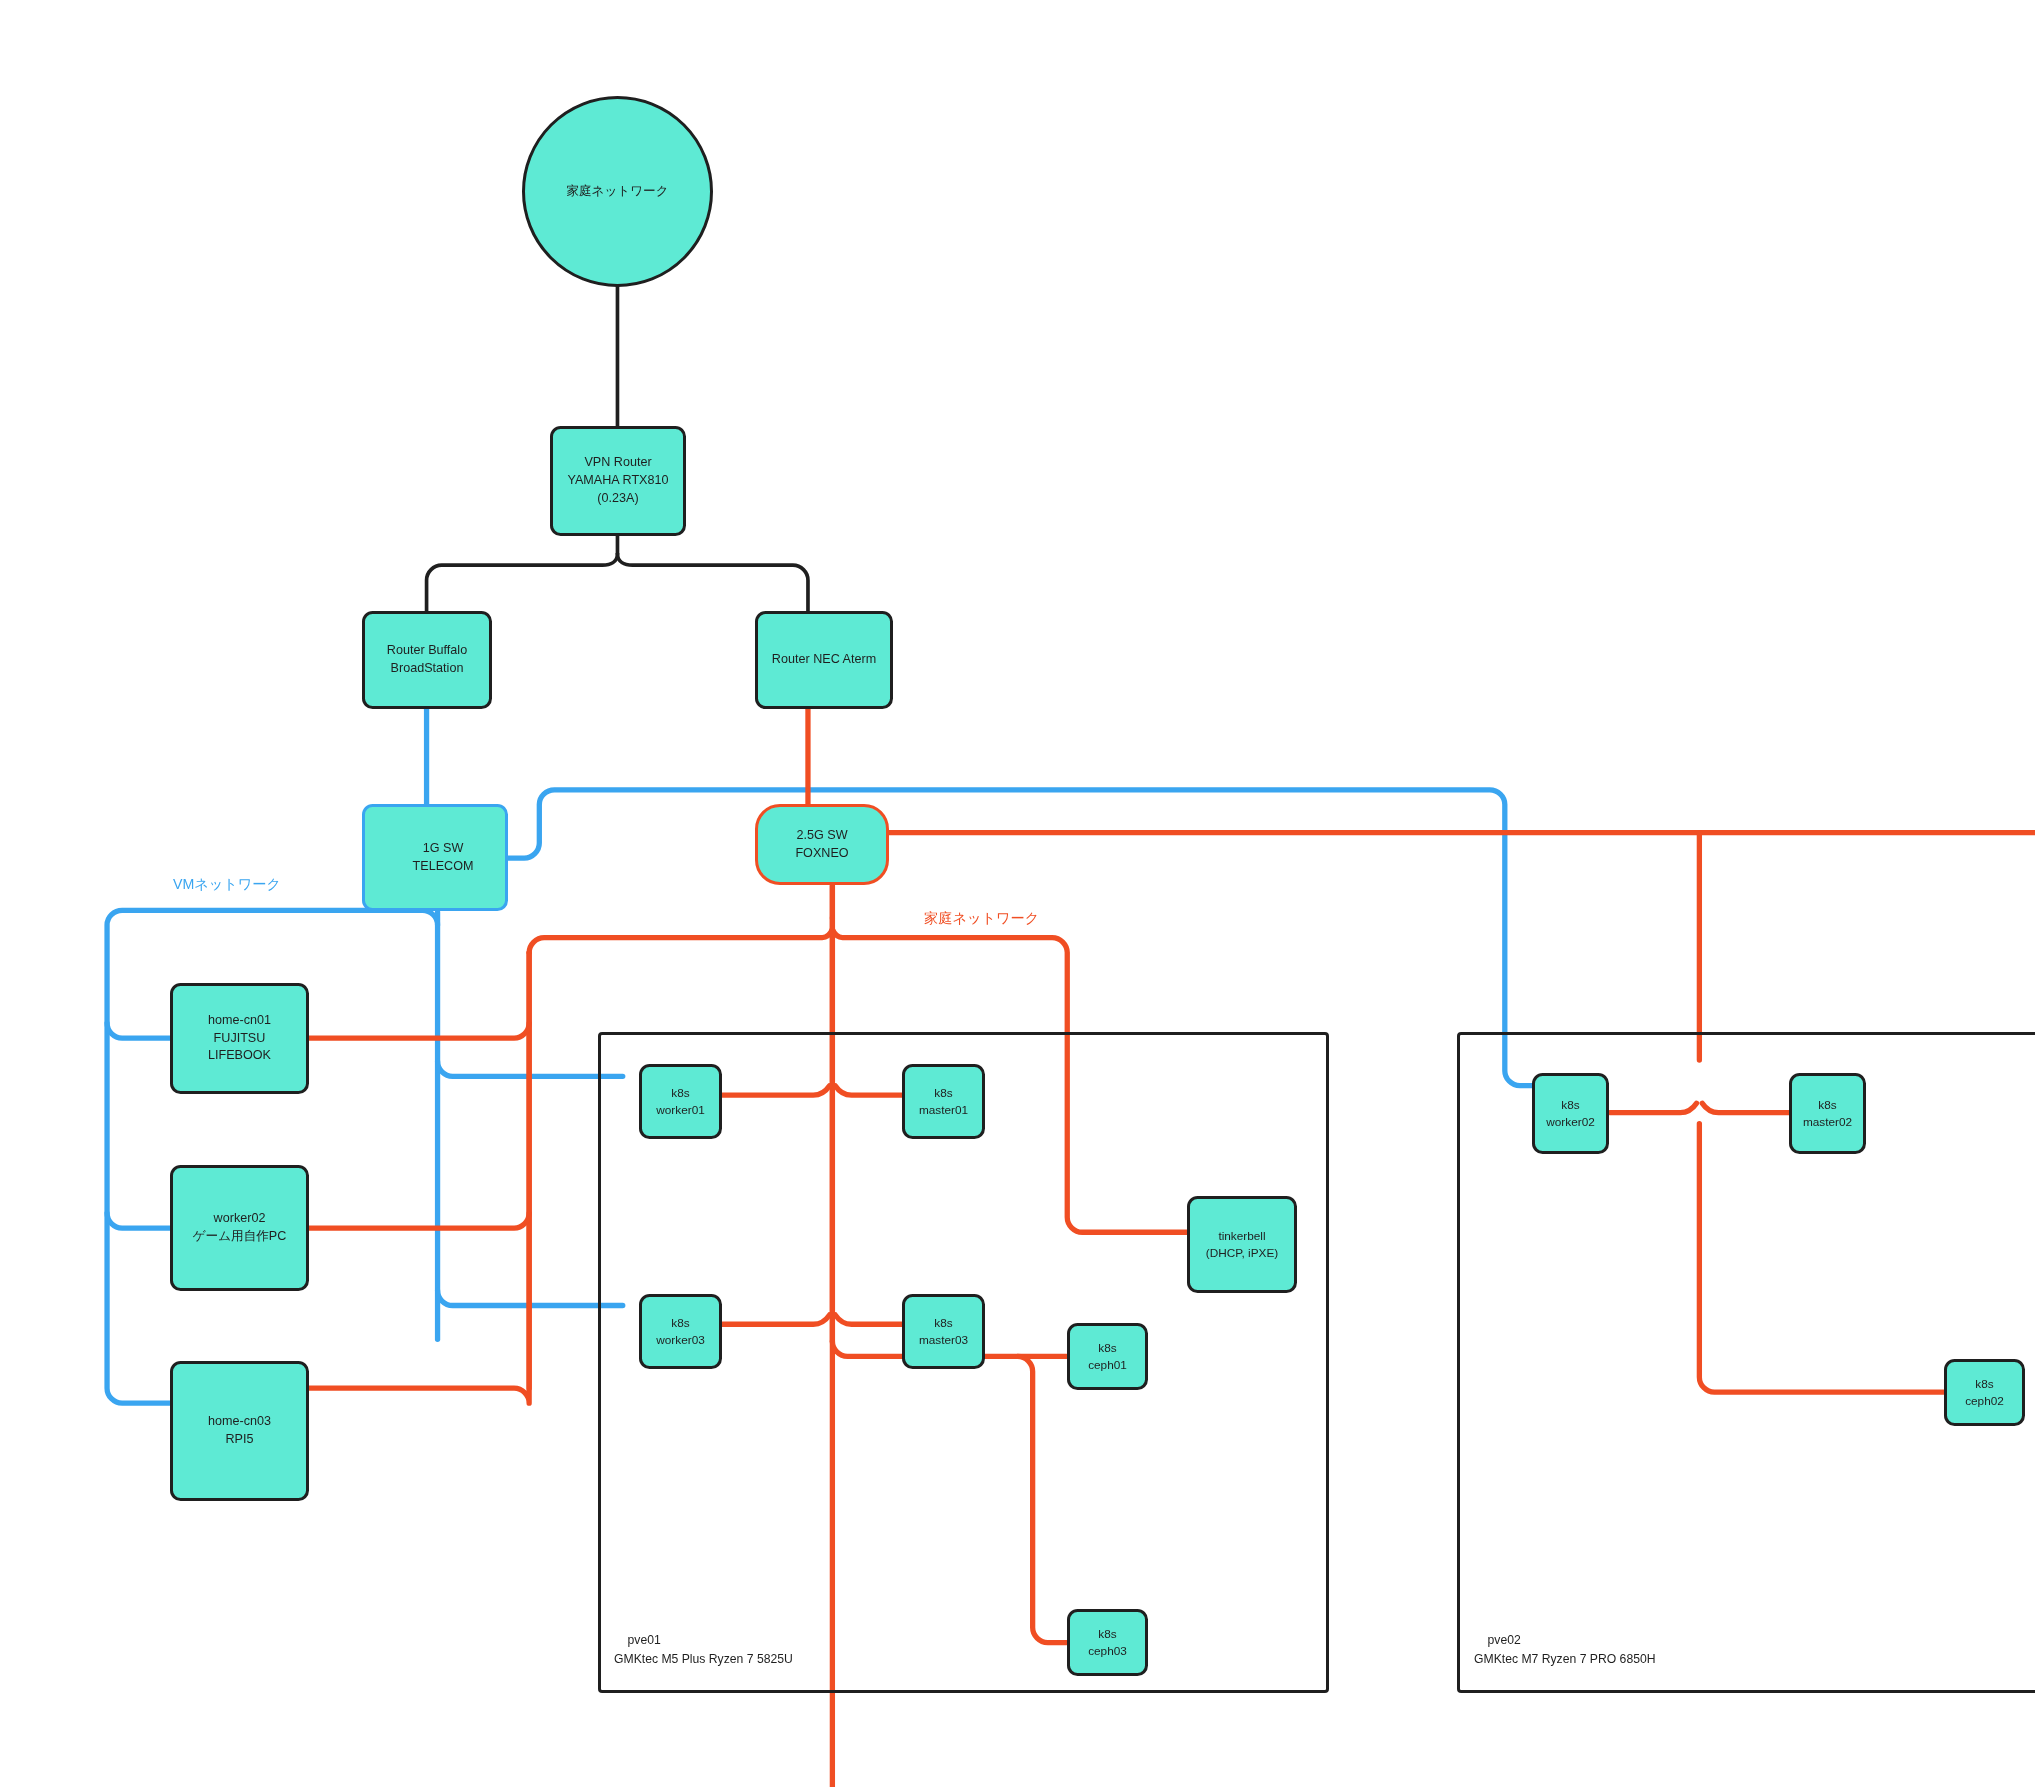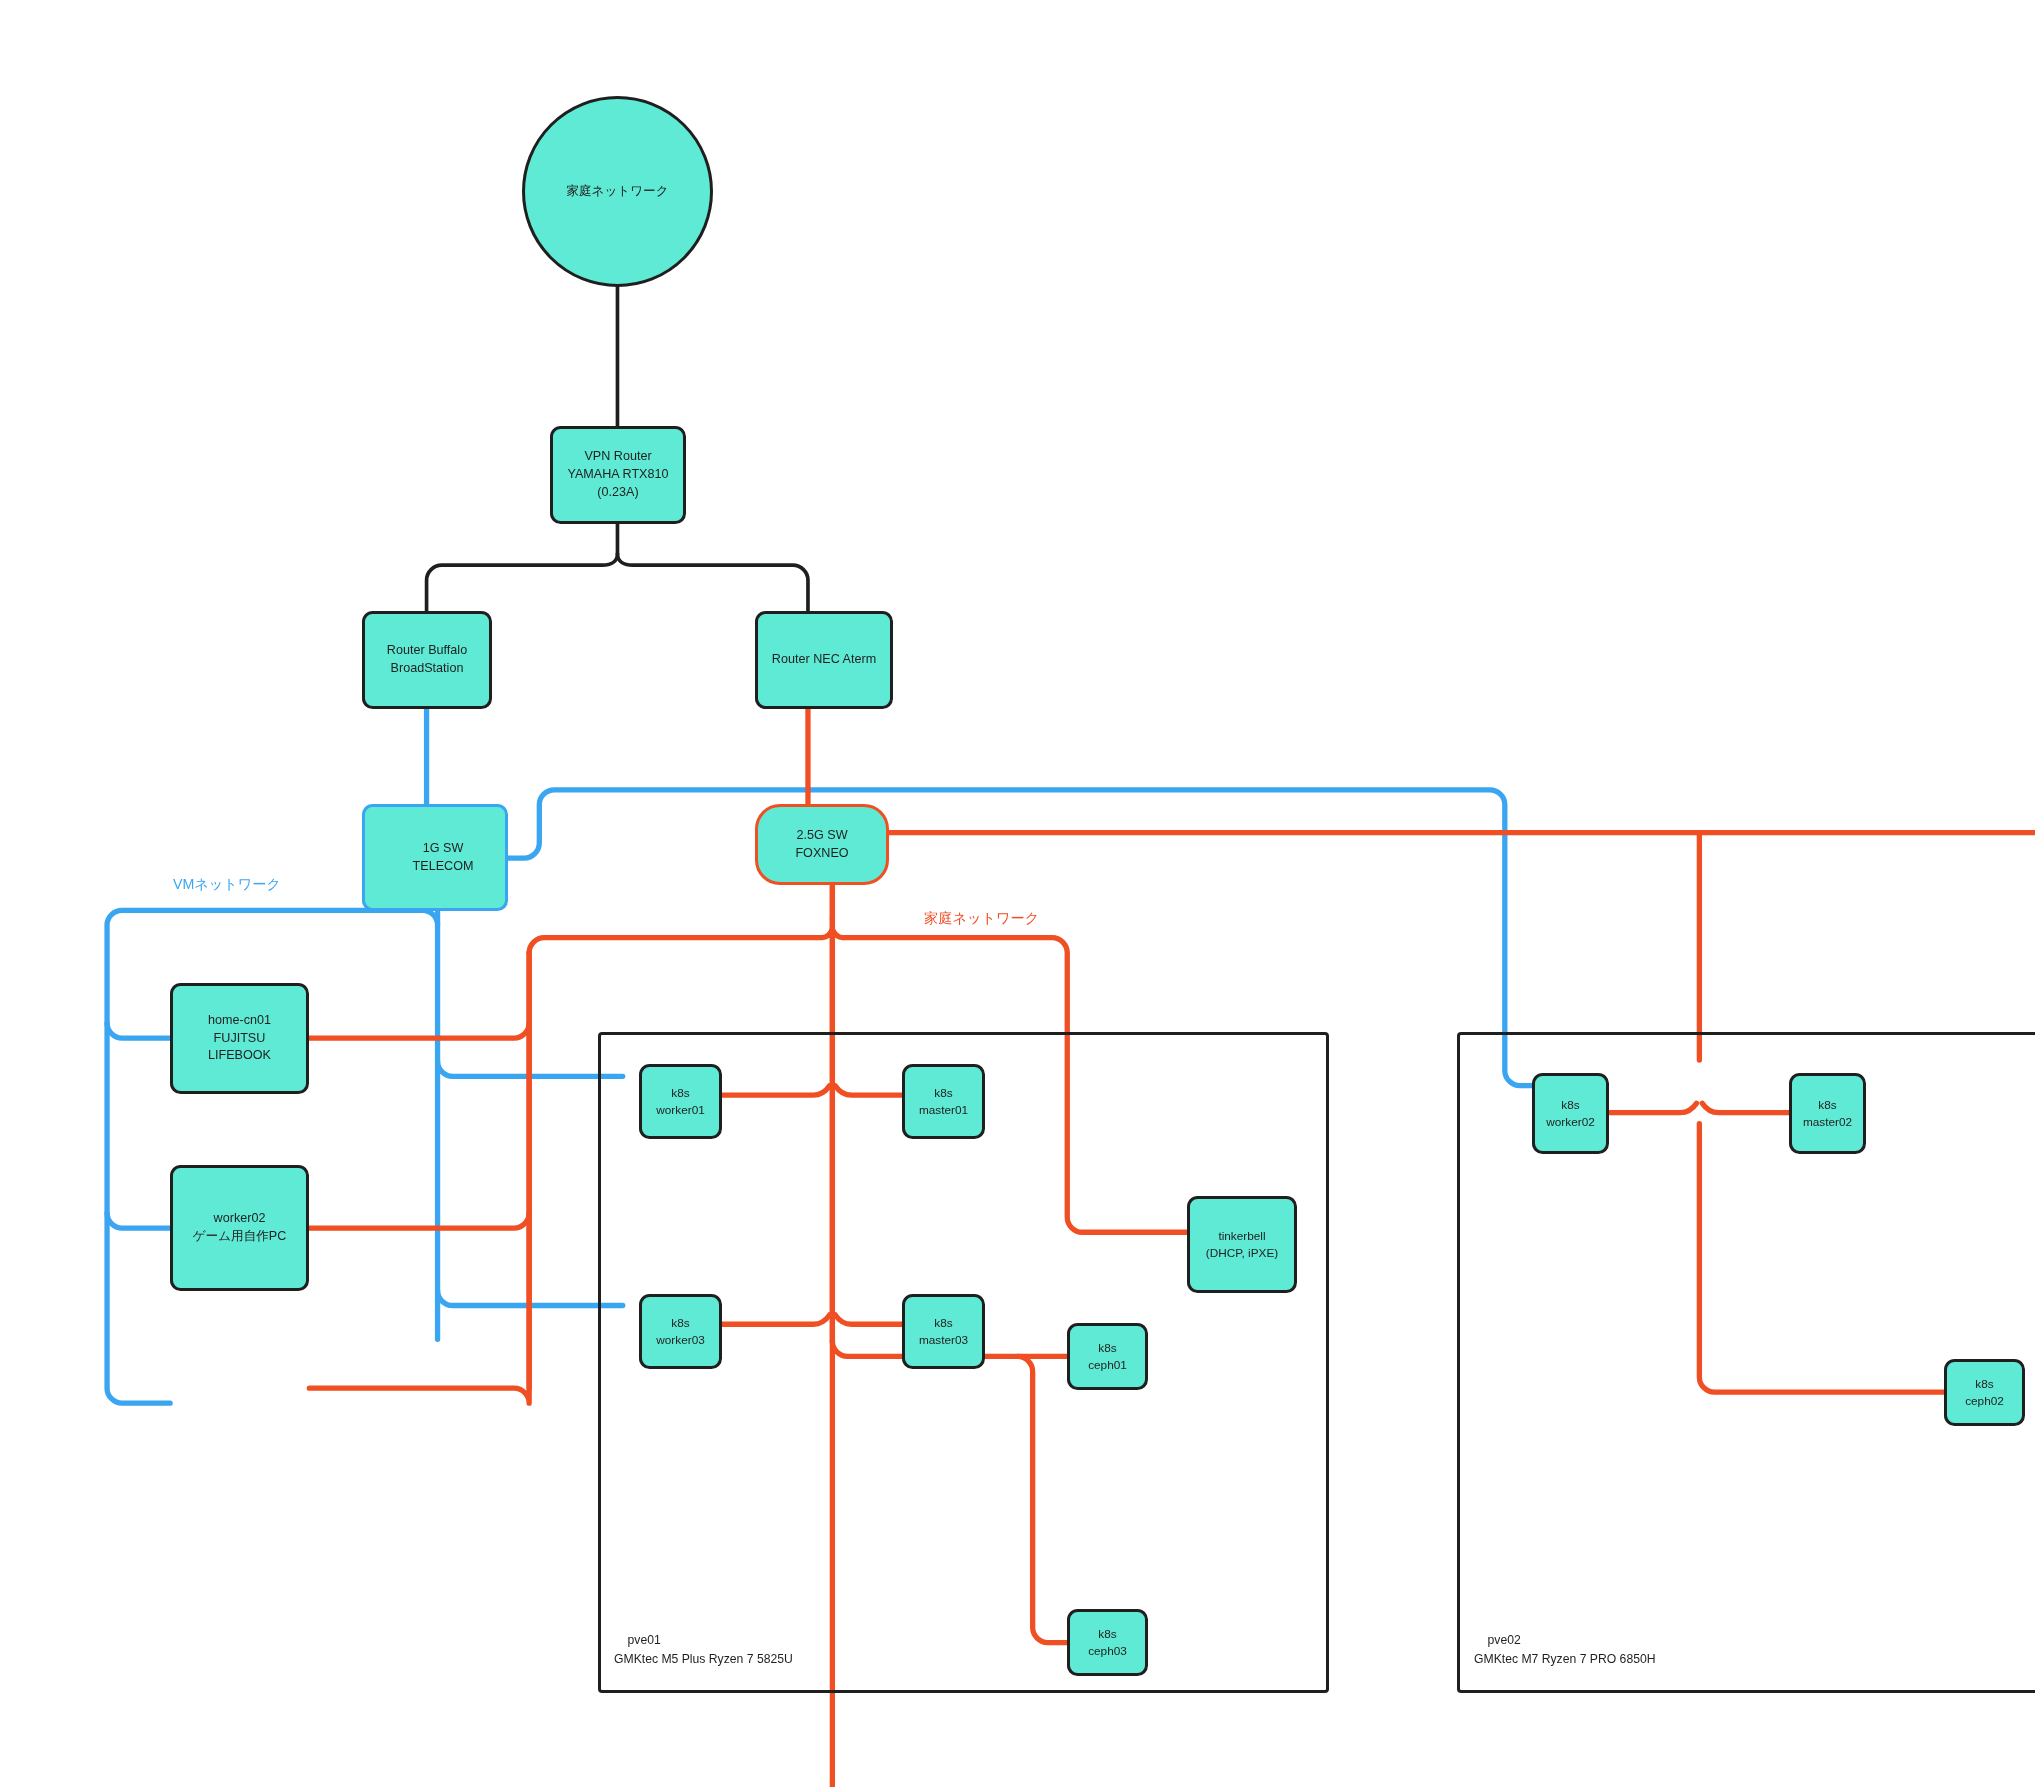--- a/index.html
+++ b/index.html
@@ -82,21 +82,21 @@
       <path d="M2045,3295 C2045,3315 2062,3332 2082,3332 L2620,3332" stroke="#f04e23" stroke-width="13"></path>
       <path d="M2500,3332 C2520,3332 2537,3349 2537,3369 L2537,3998 C2537,4018 2554,4035 2574,4035 L2620,4035" stroke="#f04e23" stroke-width="13"></path>
 
     </g>
   </svg>
 
   <div class="node circle" style="left:522px;top:96px;width:191px;height:191px;font-size:12.6px;">
     <span class="lbl">家庭ネットワーク</span>
   </div>
 
-  <div class="node" style="left:550px;top:426px;width:136px;height:98px;font-size:12.6px;">
+  <div class="node" style="left:550px;top:426px;width:136px;height:110px;font-size:12.6px;">
     <span class="lbl">VPN Router
 YAMAHA RTX810
 (0.23A)</span>
   </div>
 
   <div class="node" style="left:362px;top:611px;width:130px;height:98px;font-size:12.6px;">
     <span class="lbl">Router Buffalo
 BroadStation</span>
   </div>
 
@@ -126,20 +126,24 @@
     <span class="lbl">home-cn01
 FUJITSU
 LIFEBOOK</span>
   </div>
 
   <div class="node" style="left:170px;top:1165px;width:139px;height:126px;font-size:12.6px;">
     <span class="lbl">worker02
 ゲーム用自作PC</span>
   </div>
 
+  <div class="node" style="left:170px;top:1361px;width:139px;height:140px;font-size:12.6px;">
+    <span class="lbl">home-cn03
+RPI5</span>
+  </div>
 
   <div class="group" style="left:598px;top:1032px;width:731px;height:661px;"></div>
   <div class="group-label" style="left:614px;top:1613px;font-size:12.2px;">
     <span>pve01
 GMKtec M5 Plus Ryzen 7 5825U</span>
   </div>
 
   <div class="node" style="left:639px;top:1064px;width:83px;height:75px;font-size:11.8px;">
     <span class="lbl">k8s
 worker01</span>

